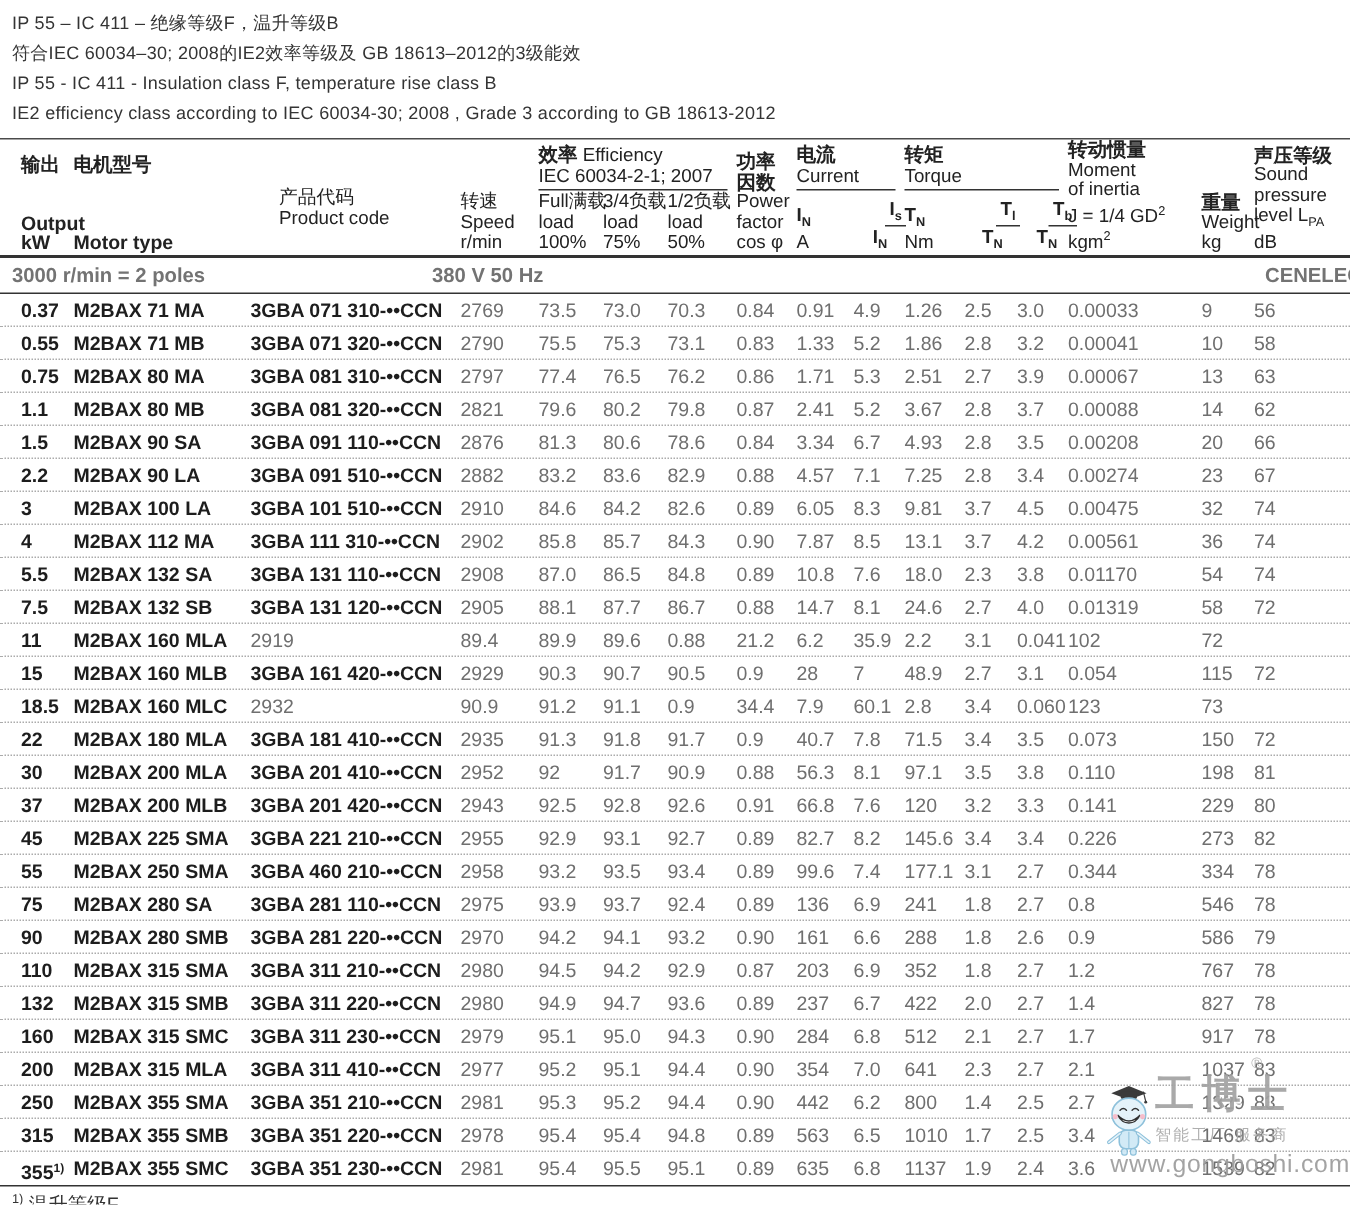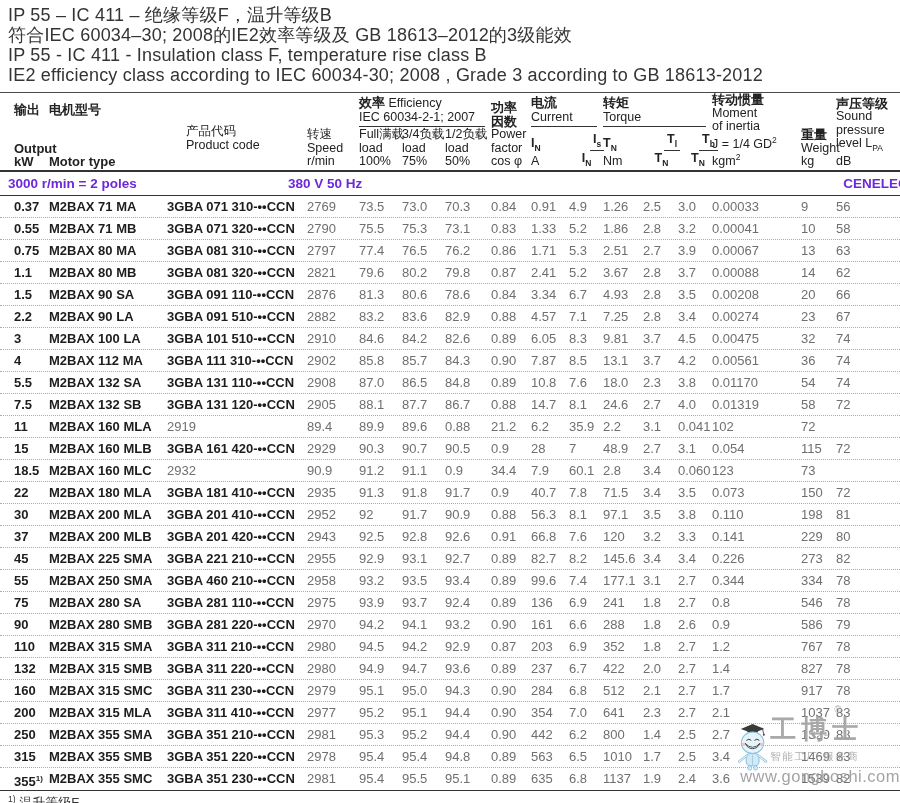--- a/index.html
+++ b/index.html
@@ -3,21 +3,21 @@
 <meta charset="utf-8">
 <style>
   * { margin:0; padding:0; box-sizing:border-box; }
   html,body { background:#fff; }
   body {
     width:900px; height:803px; overflow:hidden; position:relative;
     font-family:"Liberation Sans","DejaVu Sans",sans-serif; color:#2d2d2d;
   }
   
   .intro { height:93px; padding:5px 0 0 8px; border-bottom:1px solid #4a4a4a; }
-  .intro div { font-size:18px; line-height:20px; color:#343434; letter-spacing:0.2px; }
+  .intro div { font-size:12px; line-height:20px; color:#343434; letter-spacing:0.2px; }
   
   .g16 { display:grid; grid-template-columns:49px 118px 140px 52px 43px 43px 46px 40px 38px 34px 40px 35px 34px 89px 35px 64px; }
   
   .thead { height:79px; border-bottom:2px solid #333; position:relative; }
   .thead .hc { font-size:12.5px; line-height:13.5px; color:#222; white-space:nowrap; overflow:visible; }
   .cnb { font-weight:bold; font-size:13px; }
   .flexcol { display:flex; flex-direction:column; }
   .bot { justify-content:flex-end; padding-bottom:5px; }
   .h-output { grid-column:1/2; padding:10px 0 5px 14px; }
   .h-output .sp { margin-top:auto; }
@@ -195,21 +195,21 @@
 
   <div class="hc h-sound flexcol bot">
     <span class="cnb">声压等级</span>
     <span>Sound</span>
     <span>pressure</span>
     <span><span>level L</span><sub>PA</sub></span>
     <span>dB</span>
   </div>
 </div>
 
-<div class="srow g16" style="color: #6d28d9; gap: 33px;">
+<div class="srow g16" style="color: #737373; gap: 33px;">
   <div class="s1">3000 r/min = 2 poles</div>
   <div class="s2">380 V 50 Hz</div>
   <div class="s3">CENELEC-设计 design</div>
 </div>
 
 <div class="tbody">
     <div class="g16 trow">
       <div class="td c1">0.37</div>
       <div class="td c2">M2BAX 71 MA</div>
       <div class="td c3">3GBA 071 310-••CCN</div>

